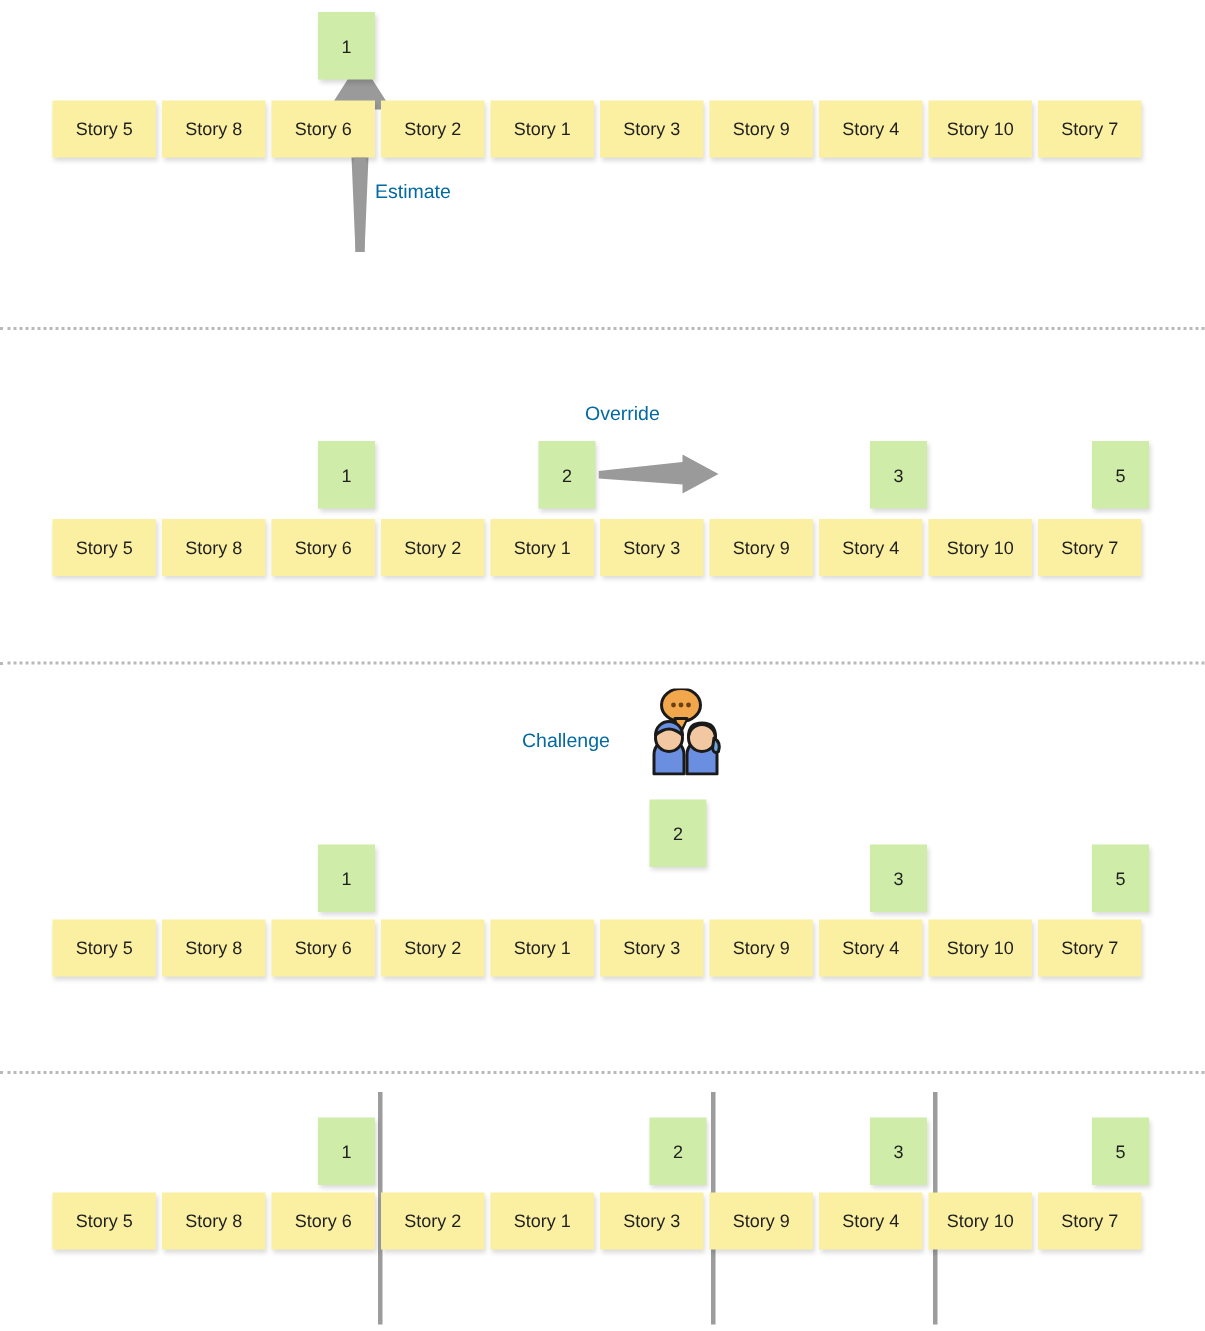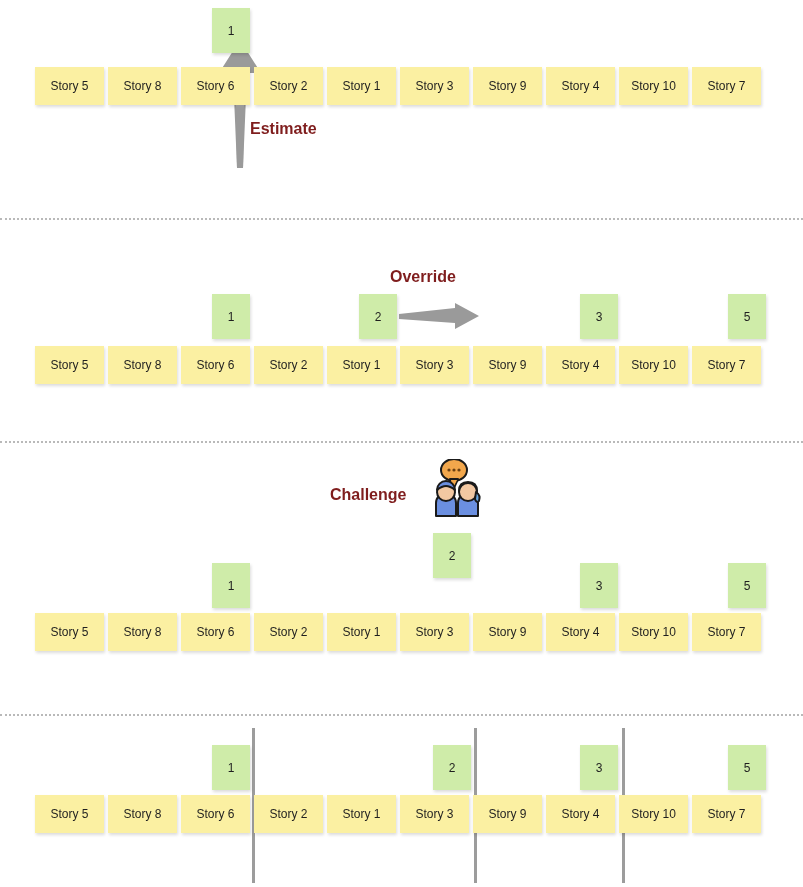--- a/index.html
+++ b/index.html
@@ -62,23 +62,23 @@
     align-items: center;
     justify-content: center;
     font-size: 12px;
     color: #1f1f1f;
     line-height: 1;
   }
 
   
   .callout-label {
     position: absolute;
-    font-size: 16px;
-    font-weight: bold;
-    color: #7f1d1d;
+    font-size: 13px;
+    font-weight: normal;
+    color: #0369a1;
     white-space: nowrap;
     line-height: 1;
   }
 
   
   .arrow-svg {
     position: absolute;
   }
 
   
@@ -202,21 +202,21 @@
     <div class="story-card">
         <span>Story 7</span>
       </div>
   </div>
 </div>
 
 <div class="separator" style="top:441px;"></div>
 
 <div class="panel" style="top:443px;height:270px;">
 
-  <div class="callout-label" style="left:330px;top:44px;">Challenge</div>
+  <div class="callout-label" style="left:348px;top:44px;">Challenge</div>
 
   <div class="emoji" style="left:425px;top:16px;">
     <svg width="62" height="58" viewBox="0 0 62 58">
 
       <ellipse cx="29" cy="11" rx="13" ry="11" fill="#F2A74C" stroke="#1a1a1a" stroke-width="2"></ellipse>
       <polygon points="25,20 33,20 28,31" fill="#F2A74C" stroke="#1a1a1a" stroke-width="2" stroke-linejoin="round"></polygon>
       <polygon points="26,21 32,21 28,29" fill="#F2A74C"></polygon>
       <circle cx="24" cy="11" r="1.6" fill="#6b4012"></circle>
       <circle cx="29" cy="11" r="1.6" fill="#6b4012"></circle>
       <circle cx="34" cy="11" r="1.6" fill="#6b4012"></circle>

